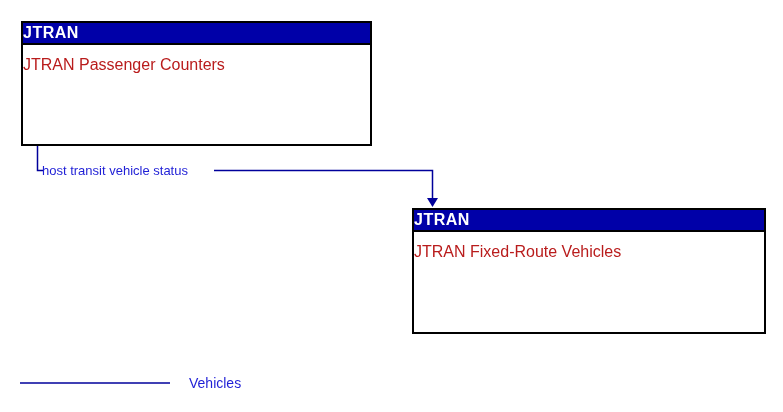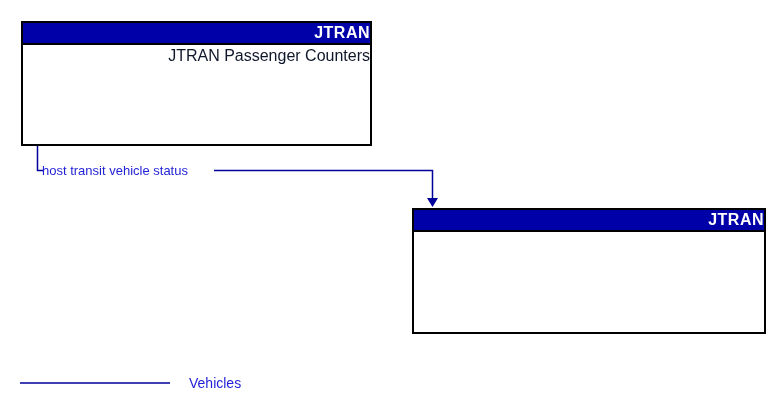--- a/index.html
+++ b/index.html
@@ -22,29 +22,29 @@
     border: 2px solid #000000;
   }
   .entity-header {
     box-sizing: border-box;
     height: 22px;
     line-height: 20px;
     background: #0000A8;
     color: #ffffff;
     font-size: 16px;
     font-weight: bold;
-    text-align: right;
+    text-align: left;
     border-bottom: 2px solid #000000;
     letter-spacing: 0.5px;
   }
   .entity-name {
-    color: #0f172a;
+    color: #b91c1c;
     font-size: 16px;
-    text-align: right;
-    padding-top: 2px;
+    text-align: left;
+    padding-top: 11px;
   }
   .overlay-svg {
     position: absolute;
     left: 0;
     top: 0;
     width: 783px;
     height: 412px;
     pointer-events: none;
   }
   .flow-label {
@@ -72,20 +72,21 @@
 
 <div class="canvas">
 
   <div class="entity-box" id="box-passenger-counters">
     <div class="entity-header">JTRAN</div>
     <div class="entity-name">JTRAN Passenger Counters</div>
   </div>
 
   <div class="entity-box" id="box-fixed-route-vehicles">
     <div class="entity-header">JTRAN</div>
+    <div class="entity-name">JTRAN Fixed-Route Vehicles</div>
   </div>
 
   <svg class="overlay-svg" viewBox="0 0 783 412" xmlns="http://www.w3.org/2000/svg">
 
     <polyline points="37.5,146 37.5,170.5 43,170.5" fill="none" stroke-width="1.5" stroke="#00009B"></polyline>
 
     <polyline points="214,170.5 432.5,170.5 432.5,200" fill="none" stroke-width="1.5" stroke="#00009B"></polyline>
 
     <polygon points="427,198 438,198 432.5,207" fill="#00009B"></polygon>
 

